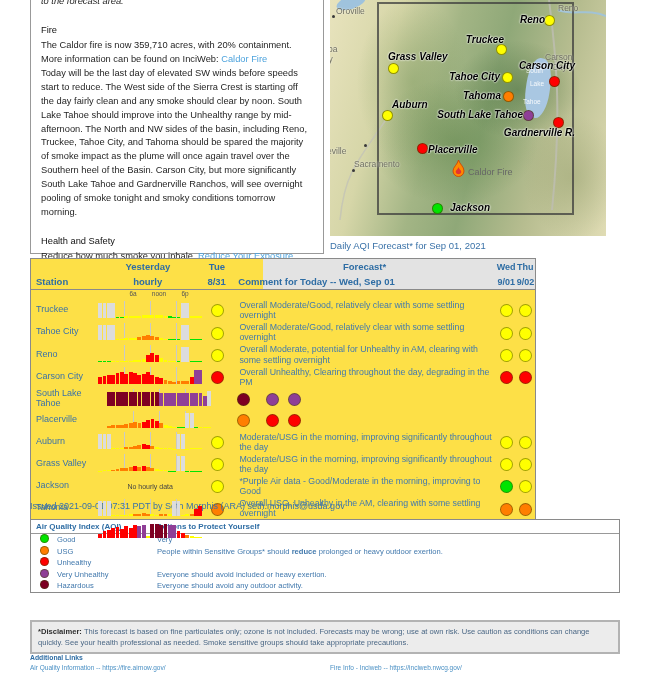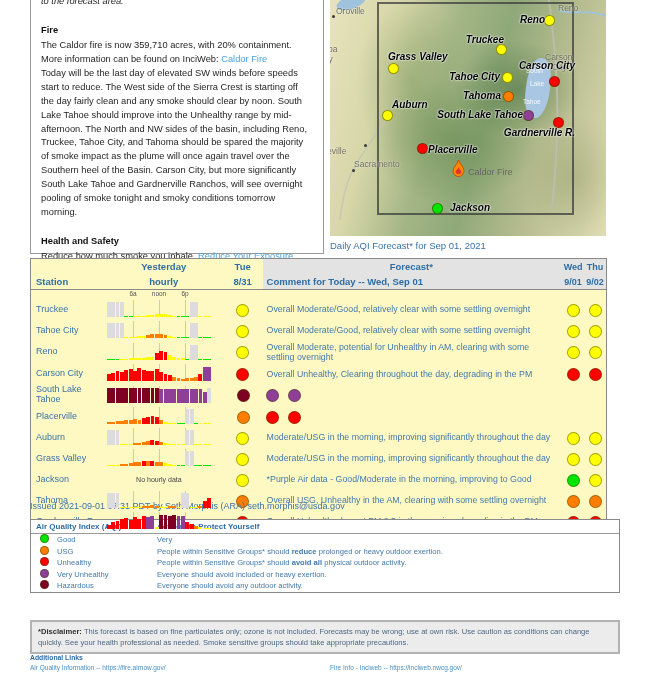--- a/index.html
+++ b/index.html
@@ -4,21 +4,21 @@
 <style>
   html,body{margin:0;padding:0;background:#fff;}
   .page{position:relative;width:650px;height:675px;background:#fff;overflow:hidden;
         font-family:"Liberation Sans",sans-serif;color:#222;}
 
   
   .text-box{position:absolute;left:30px;top:-14px;width:294px;height:268px;
             border:1px solid #999;box-sizing:border-box;padding:8px 10px 6px 10px;
             font-size:9.3px;line-height:1.5;color:#1f1f1f;}
   .intro-tail{font-style:italic;margin-bottom:6px;}
-  .sec-head{font-weight:bold;margin-top:15px;margin-bottom:1px;color:#111;}
+  .sec-head{font-weight:normal;margin-top:15px;margin-bottom:1px;color:#111;}
   .sec-body{margin:0;}
   a.doc-link{color:#4da3dd;text-decoration:none;cursor:pointer;}
 
   
   .map-wrap{position:absolute;left:330px;top:0;width:276px;height:236px;overflow:hidden;
     background:
       radial-gradient(90px 70px at 68% 38%, rgba(70,110,60,0.55), rgba(70,110,60,0) 70%),
       radial-gradient(120px 90px at 45% 60%, rgba(90,130,70,0.50), rgba(90,130,70,0) 70%),
       radial-gradient(80px 120px at 30% 35%, rgba(120,150,90,0.45), rgba(120,150,90,0) 70%),
       radial-gradient(70px 90px at 88% 75%, rgba(150,160,110,0.50), rgba(150,160,110,0) 70%),
@@ -36,22 +36,22 @@
   .bmlabel{position:absolute;font-size:8.5px;color:#6e6e60;white-space:nowrap;
         text-shadow:0 0 2px rgba(255,255,255,.8);}
   .lklabel{position:absolute;font-size:6.5px;color:rgba(255,255,255,.9);white-space:nowrap;}
   .bmdot{position:absolute;width:3px;height:3px;border-radius:50%;background:#3a3a3a;}
   .fire-marker{position:absolute;}
   .fire-label{position:absolute;font-size:9px;color:#666;white-space:nowrap;}
   .roads{position:absolute;left:0;top:0;}
   .map-caption{position:absolute;left:330px;top:240px;font-size:9.5px;color:#3a72a8;}
 
   
-  .ftable{position:absolute;left:30px;top:258px;width:577px;border:1px solid #8a8a8a;
-          box-sizing:border-box;background:#fef9c3;}
+  .ftable{position:absolute;left:30px;top:258px;width:506px;border:1px solid #8a8a8a;
+          box-sizing:border-box;background:#fde047;}
   .thead{position:relative;border-bottom:1px solid #8a8a8a;}
   .hdr-gray{position:absolute;left:232px;top:0;right:0;bottom:0;background:#e3e3e3;}
   .hrow{position:relative;display:flex;align-items:flex-end;font-weight:bold;color:#2e6da4;}
   .hrow1{height:13px;font-size:9.5px;}
   .hrow2{height:15px;font-size:9.5px;padding-bottom:2px;}
   .hc{box-sizing:border-box;}
   .hc-st{width:72px;padding-left:5px;}
   .hc-ch{width:122px;text-align:center;}
   .hc-tue{width:36px;text-align:center;}
   .hc-cm{width:302px;padding-left:6px;}
@@ -619,21 +619,20 @@
 
     <div class="lg-row">
       <div class="lg-dotcell"><span class="lg-dot" style="background: rgb(255, 126, 0);"></span></div>
       <div class="lg-level">USG</div>
       <div class="lg-action"><span class="a-pre">People within Sensitive Groups* should </span><b class="a-bold">reduce</b><span class="a-post"> prolonged or heavy outdoor exertion.</span></div>
     </div>
 
     <div class="lg-row">
       <div class="lg-dotcell"><span class="lg-dot" style="background: rgb(255, 0, 0);"></span></div>
       <div class="lg-level">Unhealthy</div>
-      <div class="lg-action"><span class="a-pre">People within Sensitive Groups* should </span><b class="a-bold">avoid all</b><span class="a-post"> physical outdoor activity.</span></div>
     </div>
 
     <div class="lg-row">
       <div class="lg-dotcell"><span class="lg-dot" style="background: rgb(143, 63, 151);"></span></div>
       <div class="lg-level">Very Unhealthy</div>
       <div class="lg-action"><span class="a-pre">Everyone should avoid included or heavy exertion.</span><b class="a-bold"></b><span class="a-post"></span></div>
     </div>
 
     <div class="lg-row">
       <div class="lg-dotcell"><span class="lg-dot" style="background: rgb(126, 0, 35);"></span></div>

